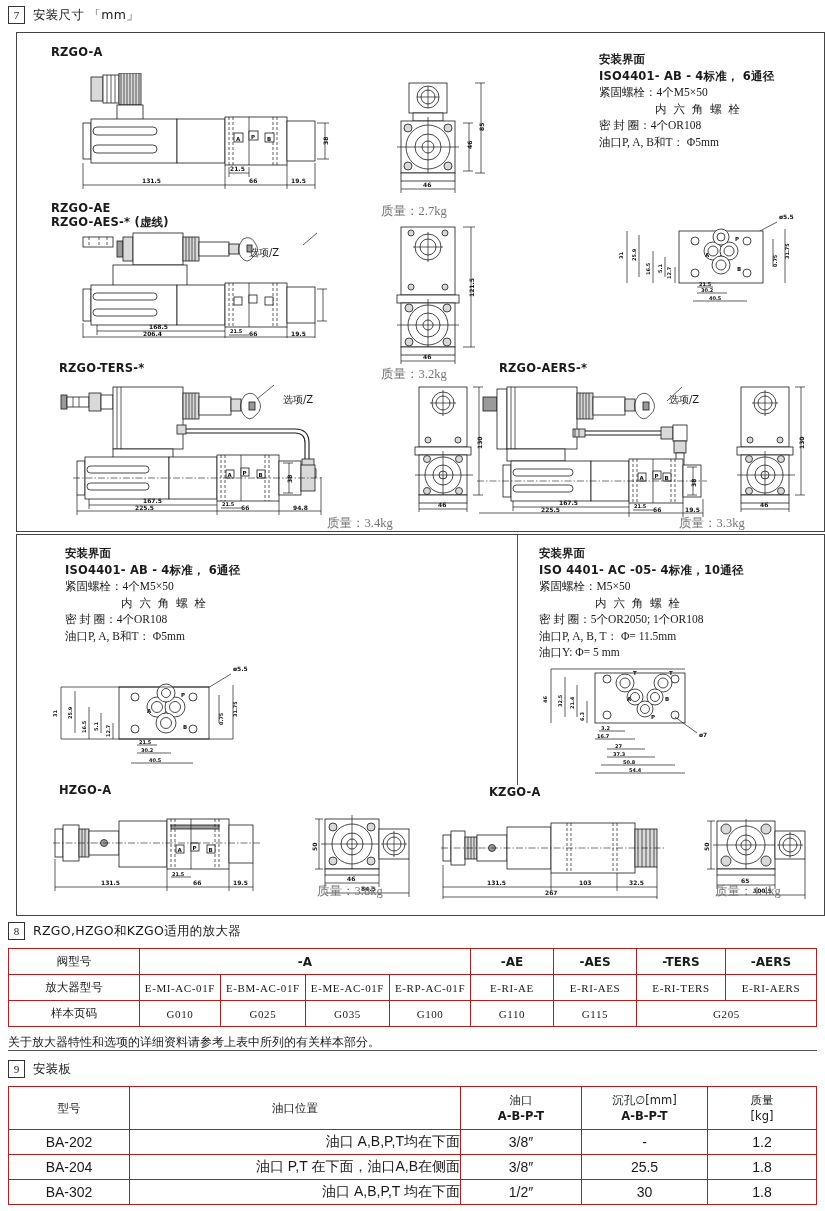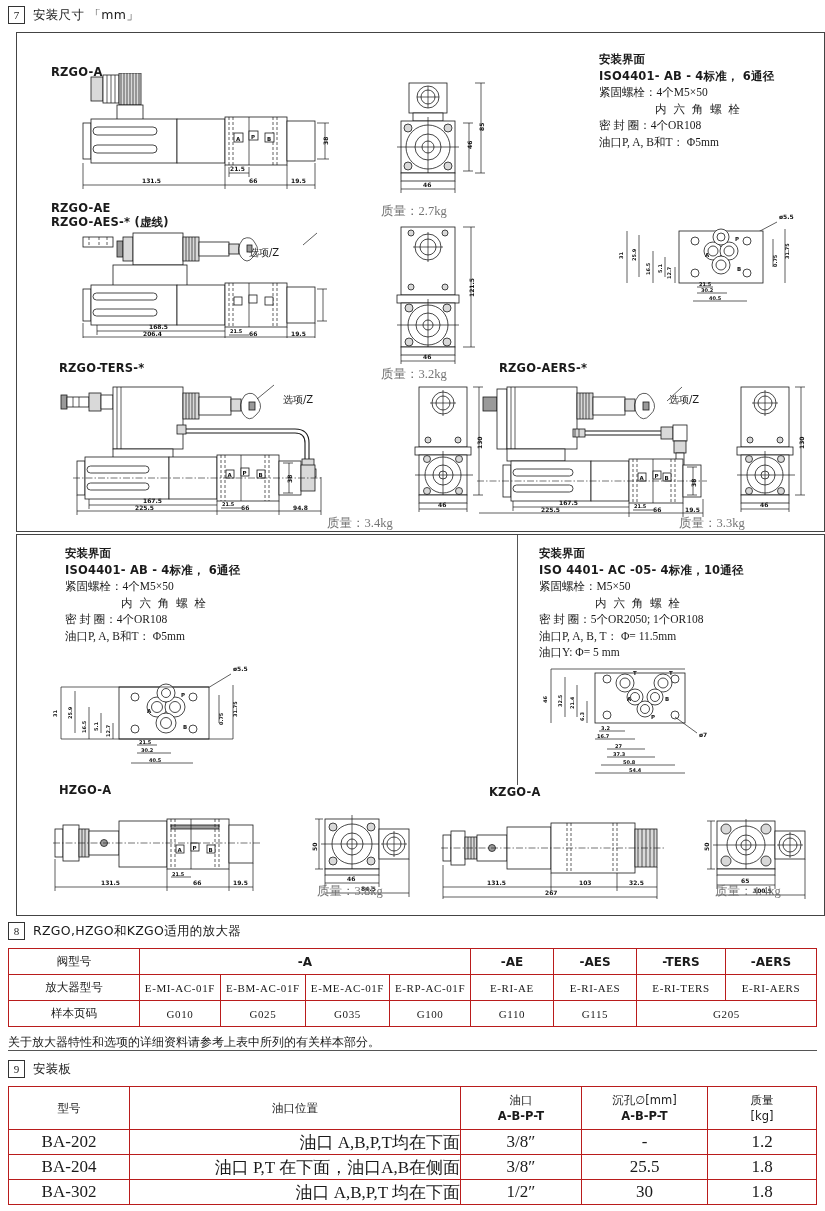--- a/index.html
+++ b/index.html
@@ -60,40 +60,40 @@
   table{border-collapse:collapse;width:100%;}
   td,th{border:1px solid #b91c1c;padding:0;text-align:center;vertical-align:middle;}
   .t-amp{margin:3px 8px 0 8px;width:809px;}
   .t-amp td{height:25px;font-family:"Liberation Serif",serif;font-size:11.5px;}
   .t-amp .hd{font-family:"DejaVu Sans",sans-serif;font-size:11.5px;}
   .t-amp .hdb{font-family:"DejaVu Sans",sans-serif;font-weight:bold;font-size:12px;}
   .t-amp .mono{font-family:"Liberation Serif",serif;font-size:11px;letter-spacing:.6px;}
   .note{font-family:"Liberation Serif",serif;font-size:12px;padding:7px 0 0 8px;}
 
   .t-plate{margin:3px 8px 0 8px;width:809px;}
-  .t-plate td{font-family:Liberation Serif, serif;font-size:17px;height:24px;}
+  .t-plate td{font-family:Liberation Sans, sans-serif;font-size:14px;height:24px;}
   .t-plate .hd{font-family:"DejaVu Sans",sans-serif;font-size:11.5px;line-height:16px;height:42px;}
   .t-plate .hd b{font-weight:bold;}
   .t-plate .lft{text-align:right;padding-left:18px;}
   .ftnote{font-family:"Liberation Serif",serif;font-size:12px;padding:6px 0 0 8px;}
   .divline{border-top:1px solid #555;margin:0 8px;}
 </style>
 </head>
 <body>
 
 <div class="page">
 
   <div class="sec-head" style="position:absolute;top:6px;left:0;">
     <span class="sec-num">7</span>
     <span class="sec-title">安装尺寸 「mm」</span>
   </div>
 
   <div class="frame" style="position:absolute;top:28px;left:8px;width:809px;height:500px;">
 
-    <div class="blk" style="top:32px;left:34px;text-align:center;">
+    <div class="blk" style="top:12px;left:34px;text-align:center;">
       <div class="lbl-model">RZGO-A</div>
     </div>
     <svg style="position:absolute;top:40px;left:60px;" width="300" height="125" viewBox="0 0 300 125">
 
       <rect class="fillgray" x="14" y="4" width="12" height="24"></rect>
       <rect class="fillw" x="26" y="2" width="16" height="28"></rect>
       <g class="ln thin">
           <line x1="30" y1="2" x2="30" y2="30"></line>
           <line x1="34" y1="2" x2="34" y2="30"></line>
           <line x1="38" y1="2" x2="38" y2="30"></line>

